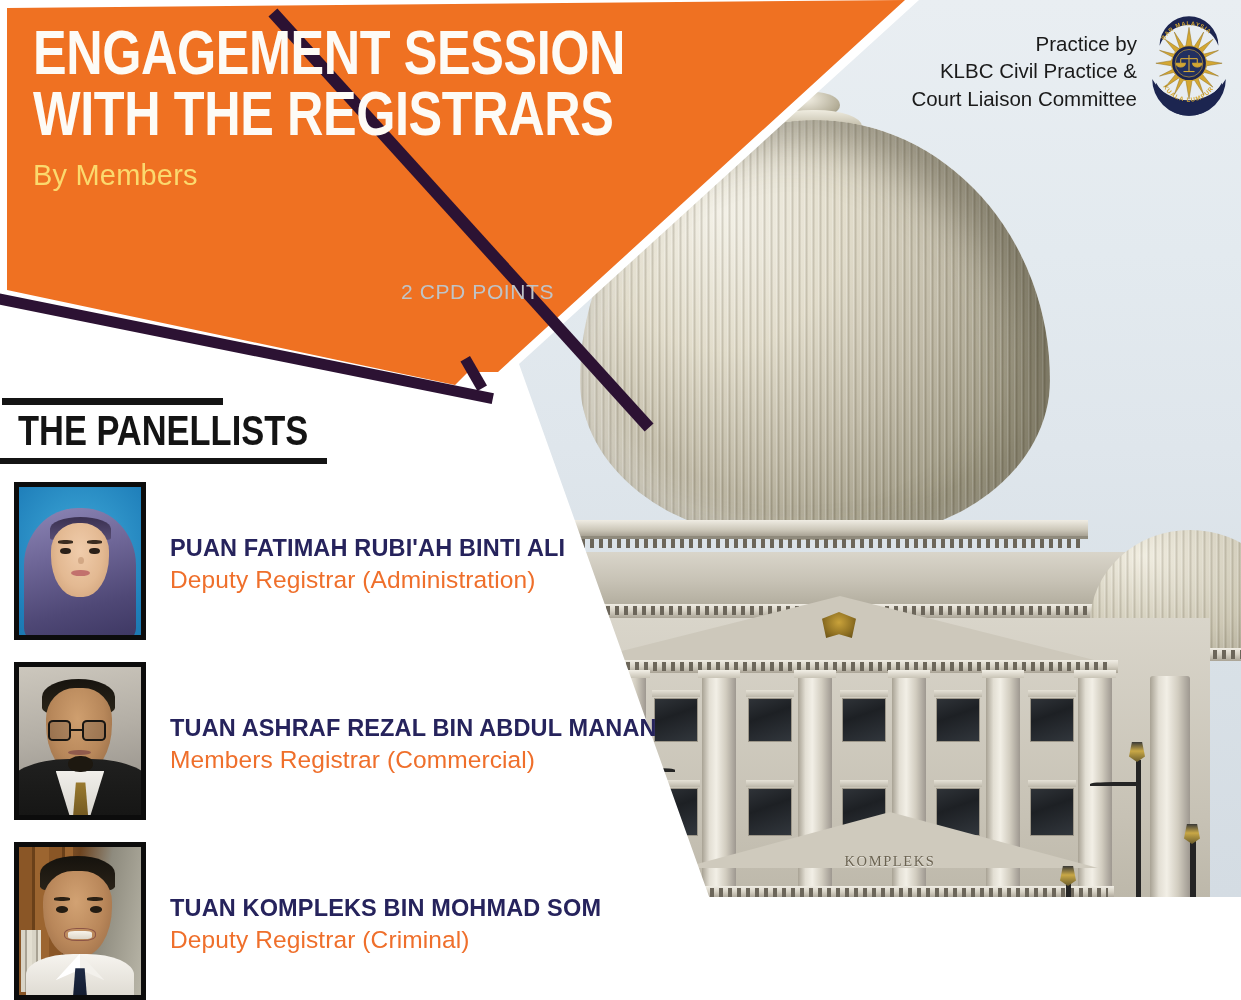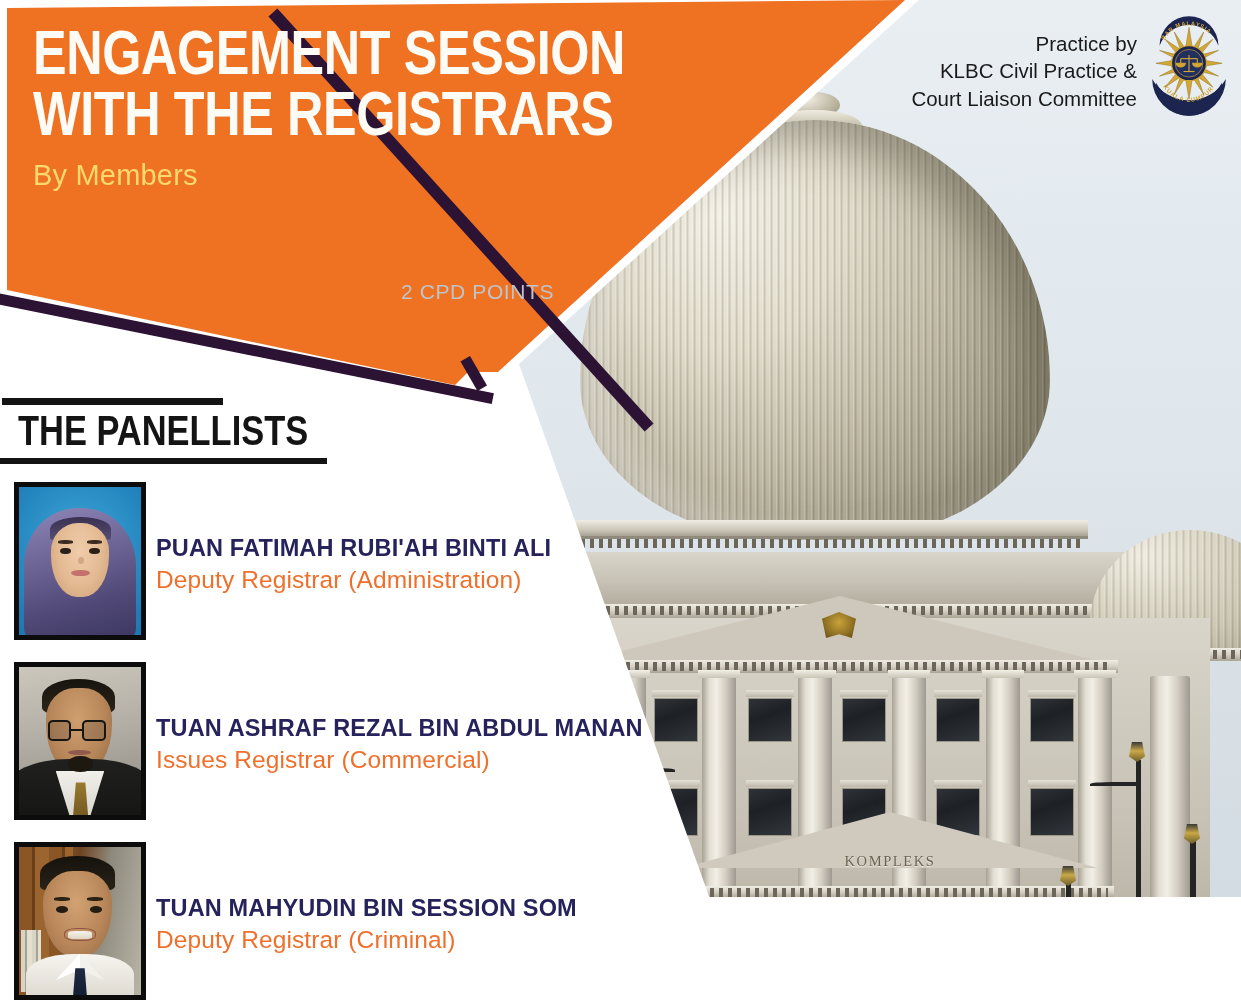--- a/index.html
+++ b/index.html
@@ -324,21 +324,21 @@
     border-radius: 44% 44% 46% 46% / 36% 36% 58% 58%; }
   .p3-hair { position:absolute; left:17%; top:6%; width:62%; height:24%;
     background: linear-gradient(180deg,#15120d,#2a2318); border-radius: 52% 52% 14% 14%; }
   .p3-eye { position:absolute; width:10%; height:4.4%; background:#241c12; border-radius:50%; }
   .p3-brow { position:absolute; width:13%; height:2.3%; background:#2a2014; border-radius:40%; }
   .p3-teeth { position:absolute; left:40%; top:57%; width:20%; height:5%;
     background: linear-gradient(180deg,#f7f3ea,#ddd6c8); border-radius:28%; }
   .p3-lip { position:absolute; left:37%; top:54.5%; width:26%; height:9%;
     border:1.6px solid #8d5546; border-radius:40%; }
 
-  .panellist-text { position: absolute; left: 142px; top: 52px; }
+  .panellist-text { position: absolute; left: 156px; top: 52px; }
   .p-name {
     color: #26235c;
     font-size: 23.5px;
     font-weight: 700;
     letter-spacing: 0.15px;
     line-height: 1.2;
     white-space: nowrap;
   }
   .p-title {
     color: #ef6f2b;
@@ -570,21 +570,21 @@
           <div class="p2-tie"></div>
           <div class="p2-glass-l"></div>
           <div class="p2-glass-r"></div>
           <div class="p2-bridge"></div>
           <div class="p2-lip"></div>
           <div class="p2-beard"></div>
         </div>
       </div>
       <div class="panellist-text">
         <div class="p-name">TUAN ASHRAF REZAL BIN ABDUL MANAN</div>
-        <div class="p-title">Issues Registrar (Commercial)</div>
+        <div class="p-title">Members Registrar (Commercial)</div>
       </div>
     </div>
 
     <div class="panellist-row" style="top:444px;">
       <div class="photo-frame">
         <div class="photo-inner">
           <div class="p3-bg"></div>
           <div class="p3-cabinet"></div>
           <div class="p3-books"></div>
           <div class="p3-hair"></div>
@@ -595,19 +595,19 @@
           <div class="p3-tie"></div>
           <div class="p3-brow" style="left:29%; top:34%;"></div>
           <div class="p3-brow" style="left:56%; top:34%;"></div>
           <div class="p3-eye" style="left:30%; top:40%;"></div>
           <div class="p3-eye" style="left:58%; top:40%;"></div>
           <div class="p3-lip"></div>
           <div class="p3-teeth"></div>
         </div>
       </div>
       <div class="panellist-text">
-        <div class="p-name">TUAN MAHYUDIN BIN SESSION SOM</div>
+        <div class="p-name">TUAN KOMPLEKS BIN MOHMAD SOM</div>
         <div class="p-title">Deputy Registrar (Criminal)</div>
       </div>
     </div>
   </div>
 
 </div>
 
 </body></html>

